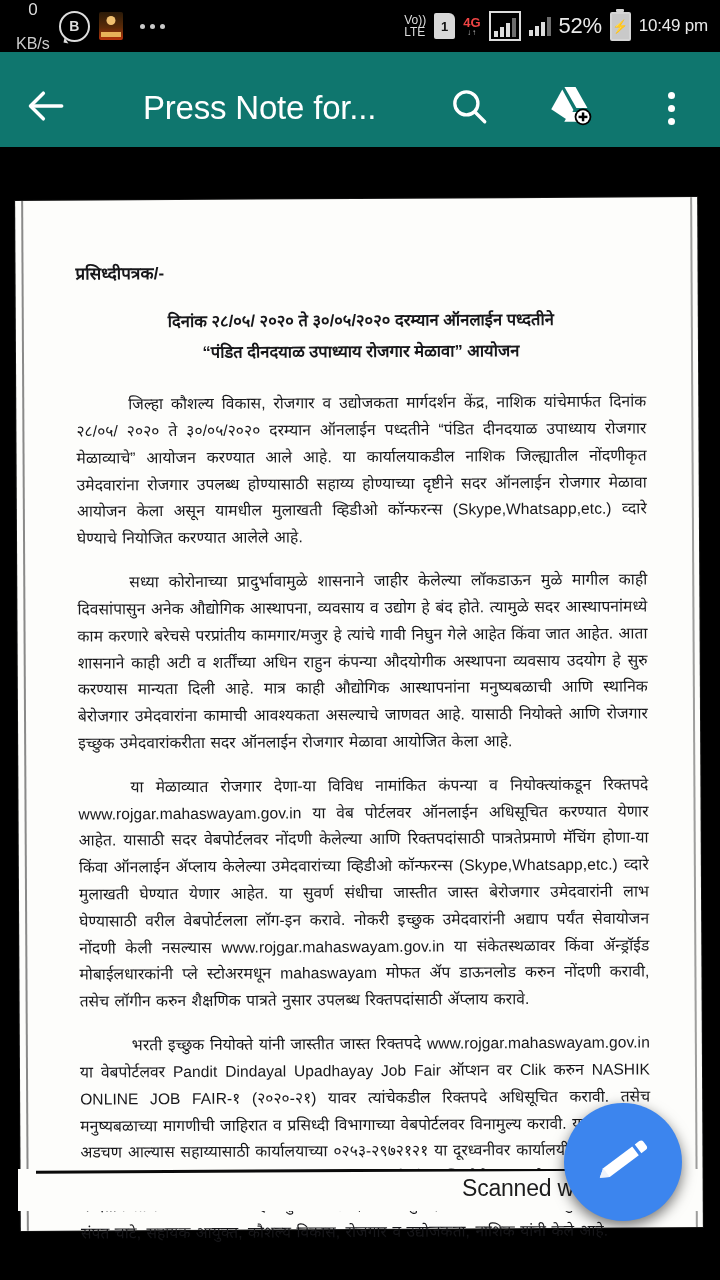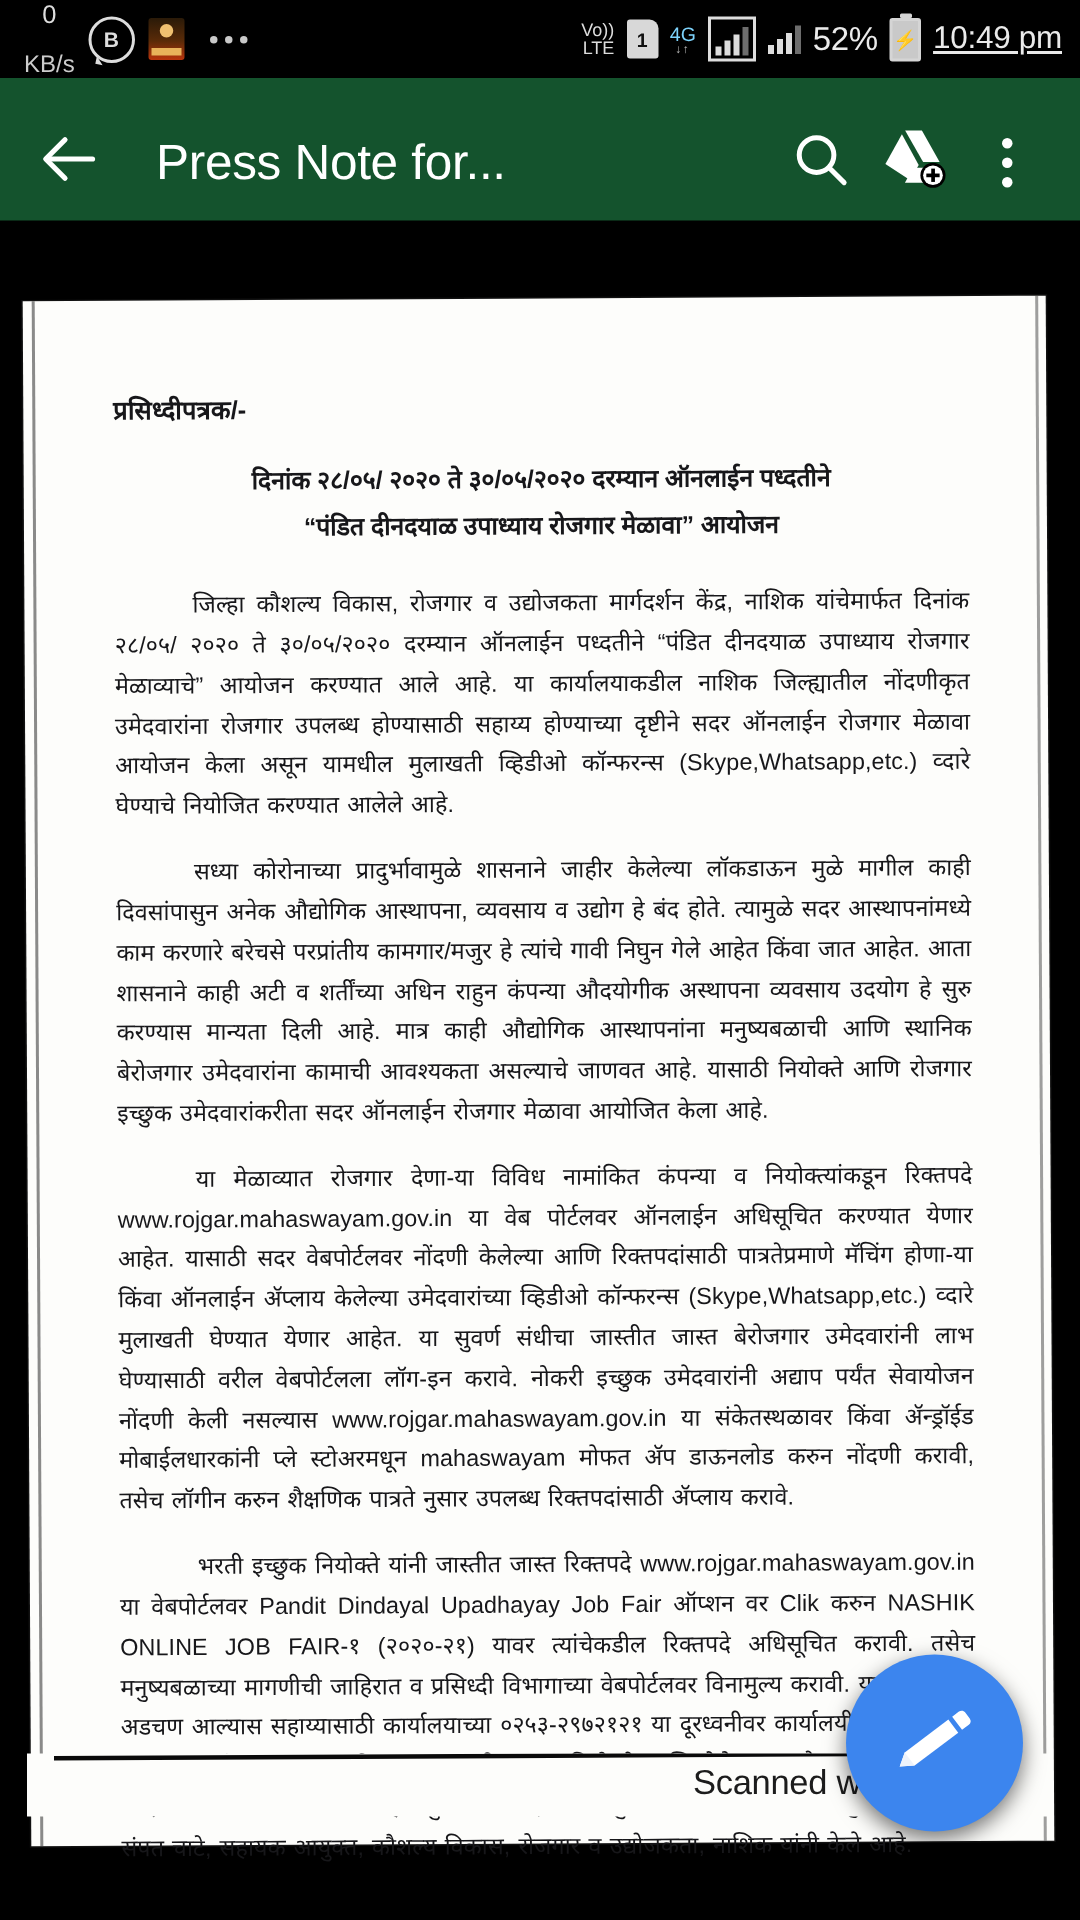--- a/index.html
+++ b/index.html
@@ -100,21 +100,21 @@
   .dots-more i {
     width: 5px; height: 5px;
     background: #c9c9c9;
     border-radius: 50%;
     display: block;
   }
 
   .volte {
     display: flex;
     flex-direction: column;
-    align-items: flex-end;
+    align-items: flex-start;
     line-height: 1.02;
     font-size: 12px;
     color: #ddd;
   }
   .sim-card {
     width: 21px; height: 26px;
     background: #d8d8d8;
     border-radius: 2px 6px 2px 2px;
     color: #111;
     font-size: 13px;
@@ -123,21 +123,21 @@
     align-items: center;
     justify-content: center;
     line-height: 1;
   }
   .net-4g {
     display: flex;
     flex-direction: column;
     align-items: center;
     line-height: 1;
   }
-  .net-4g .g { font-size: 13px; font-weight: 400; color: #7dd3fc; }
+  .net-4g .g { font-size: 13px; font-weight: 700; color: #ef4444; }
   .net-4g .arrows { font-size: 8px; color: #bbb; letter-spacing: 1px; }
 
   .bars {
     display: flex;
     align-items: flex-end;
     gap: 2px;
     height: 20px;
   }
   .bars i { width: 4px; background: #ddd; display: block; }
   .bars i:nth-child(1) { height: 6px; }
@@ -167,33 +167,34 @@
   .battery::before {
     content: "";
     position: absolute;
     top: -5px; left: 50%;
     transform: translateX(-50%);
     width: 8px; height: 3px;
     background: #d5d5d5;
     border-radius: 1px;
   }
   .battery span { font-size: 13px; color: #111; font-weight: 700; line-height: 1; }
-  .clock { font-size: 21px; color: #eaeaea; letter-spacing: -0.2px; text-decoration: underline; }
+  .clock { font-size: 17px; color: #eaeaea; letter-spacing: -0.2px; }
 
   
   .app-bar {
     position: absolute;
     left: 0; top: 52px;
     width: 720px; height: 112px;
-    background: #14532d;
+    background: #0f766e;
     display: flex;
     align-items: center;
     padding: 0 18px;
     box-sizing: border-box;
     color: #fff;
+    gap: 39px;
   }
   .back-btn {
     width: 58px; height: 58px;
     display: flex; align-items: center; justify-content: center;
     flex: 0 0 auto;
   }
   .doc-title {
     font-size: 33px;
     font-weight: 400;
     color: #fff;

